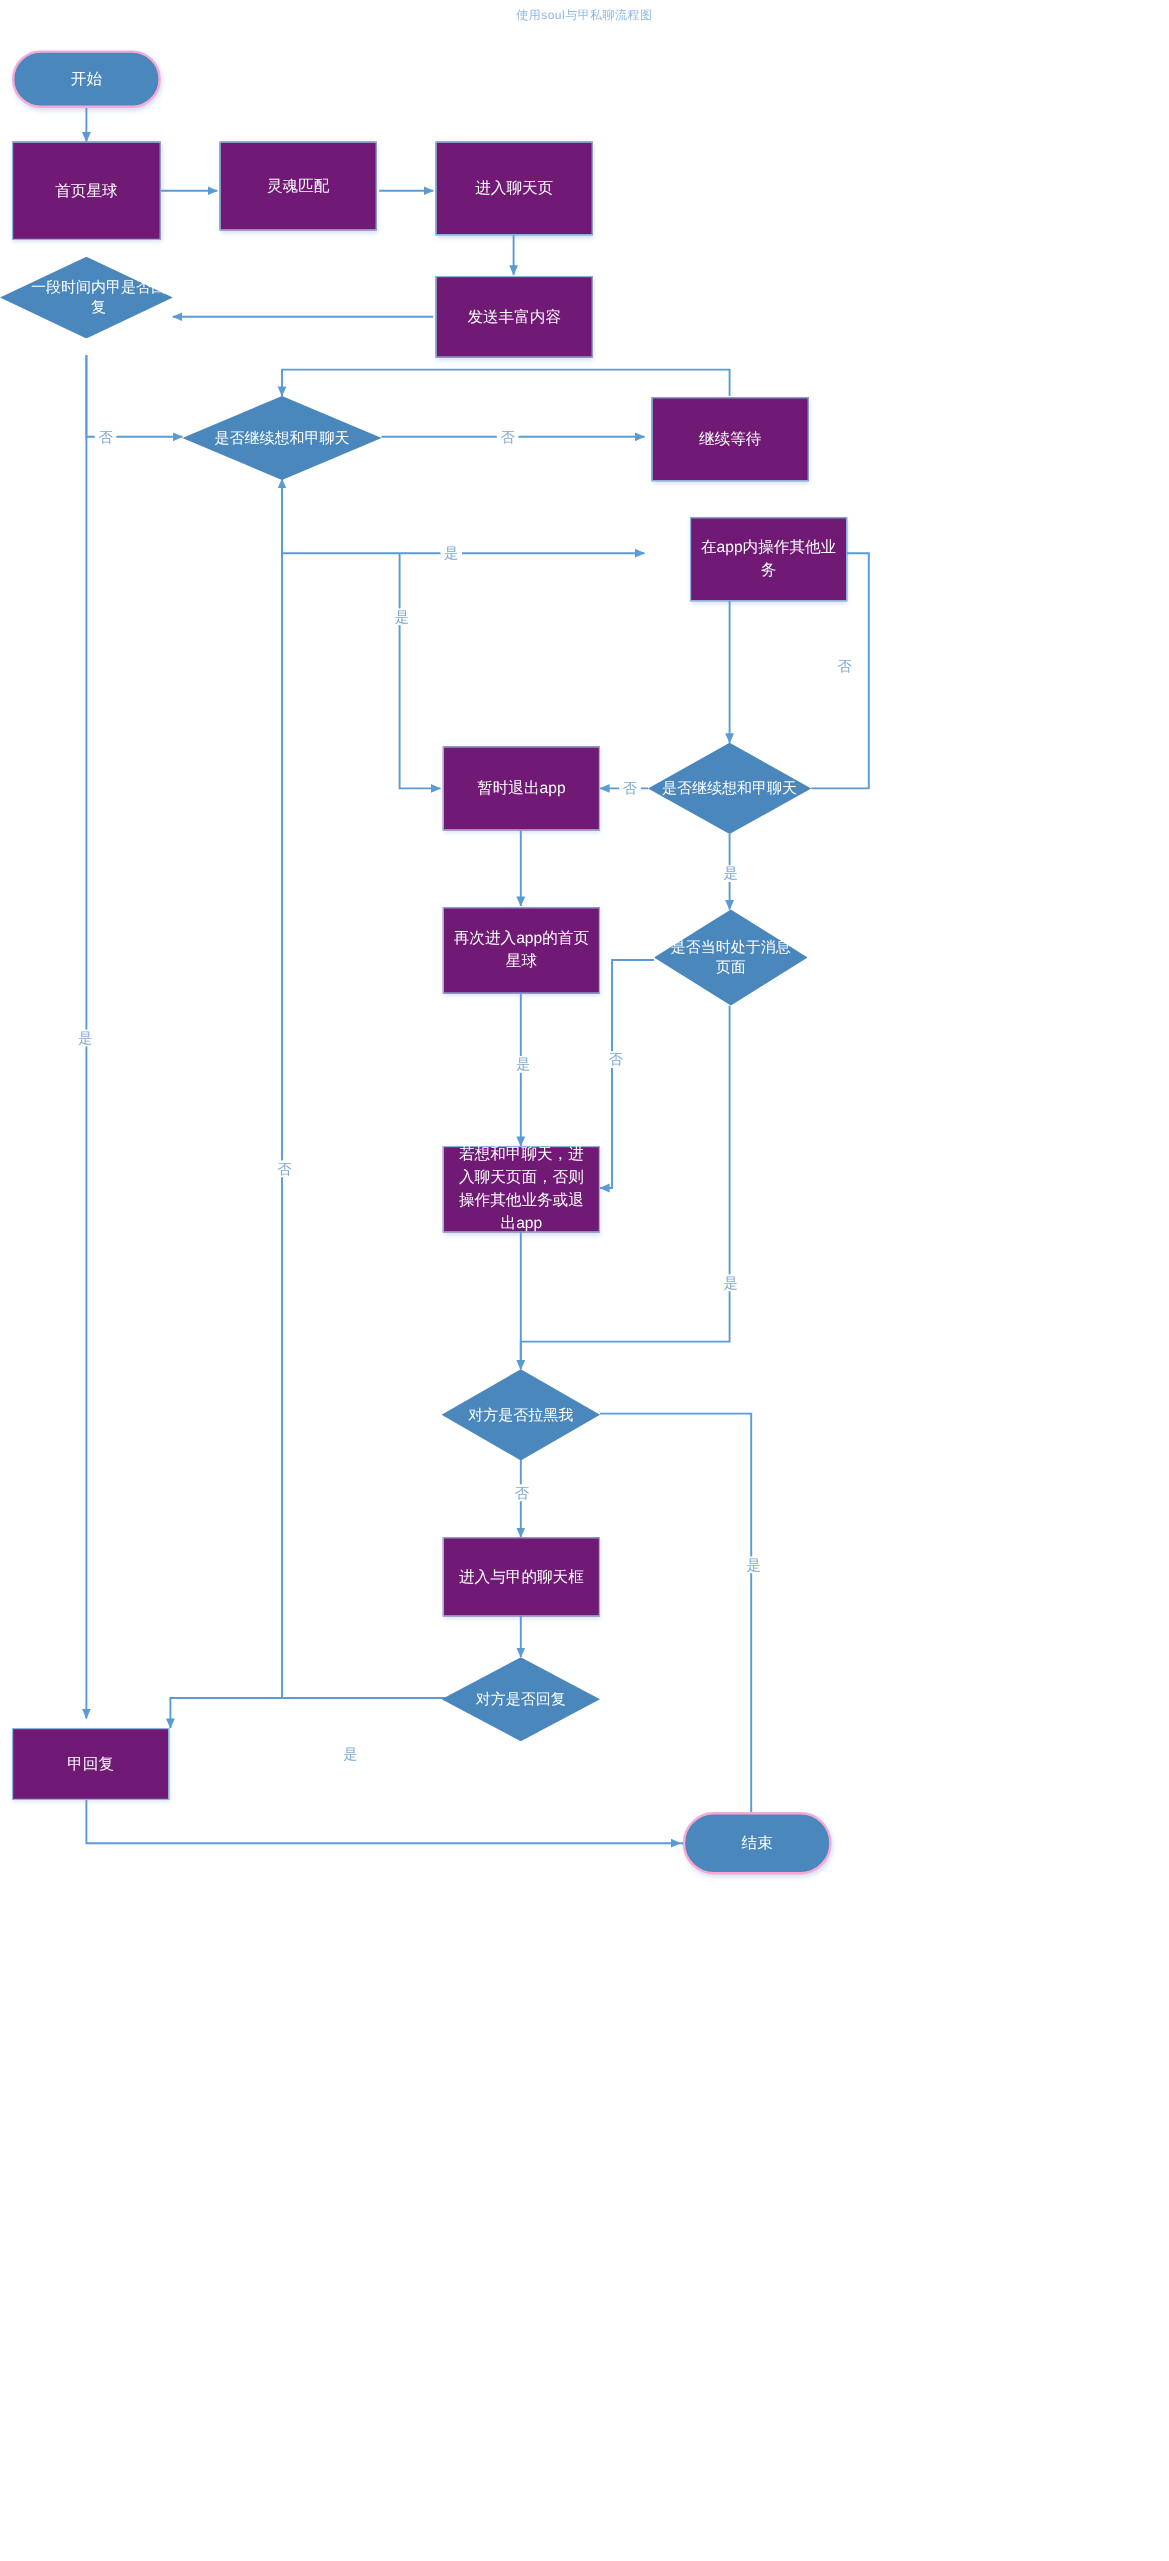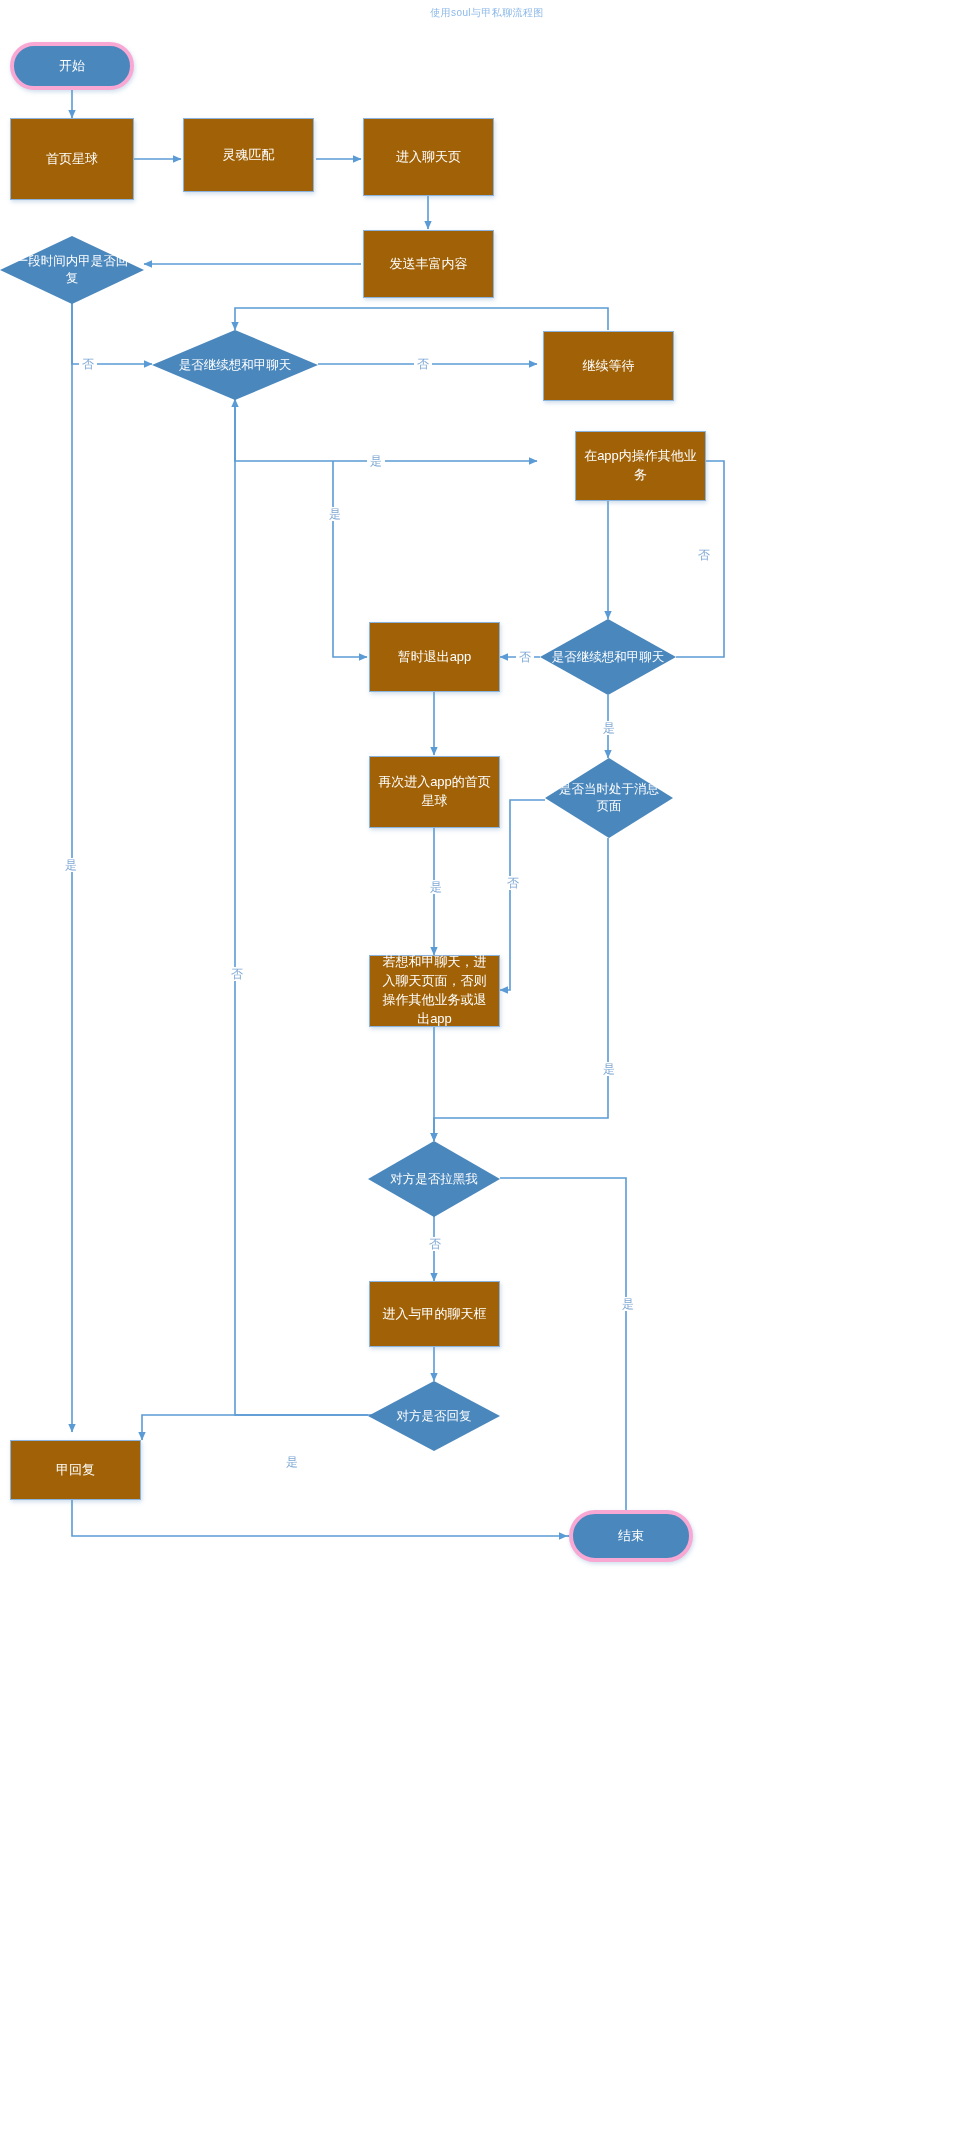--- a/index.html
+++ b/index.html
@@ -31,26 +31,26 @@
     align-items:center;
     justify-content:center;
     text-align:center;
     font-size:13px;
     line-height:1.45;
     color:#ffffff;
     padding:4px 8px;
     box-shadow:1px 2px 4px rgba(120,160,200,.35);
   }
   .proc{
-    background:#a16207;
+    background:#701a75;
     border:1px solid #8ab4dd;
   }
   .term{
     background:#4a87bd;
-    border:4px solid #f9a8d4;
+    border:2px solid #f9a8d4;
     border-radius:40px;
   }
   .dec{
     background:transparent;
     border:none;
     box-shadow:none;
     padding:0;
   }
   .dec .dshape{
     position:absolute;
@@ -171,21 +171,21 @@
   </div>
 
   <div class="node proc" style="left:363px; top:118px; width:131px; height:78px;">
     <span>进入聊天页</span>
   </div>
 
   <div class="node proc" style="left:363px; top:230px; width:131px; height:68px;">
     <span>发送丰富内容</span>
   </div>
 
-  <div class="node dec" style="left:0px;   top:236px; width:144px; height:68px;">
+  <div class="node dec" style="left:0px;   top:214px; width:144px; height:68px;justify-content:flex-end;">
     <span class="dshape"></span>
     <span class="dtxt">一段时间内甲是否回复</span>
   </div>
 
   <div class="node dec" style="left:152px; top:330px; width:166px; height:70px;">
     <span class="dshape"></span>
     <span class="dtxt">是否继续想和甲聊天</span>
   </div>
 
   <div class="node proc" style="left:543px; top:331px; width:131px; height:70px;">

